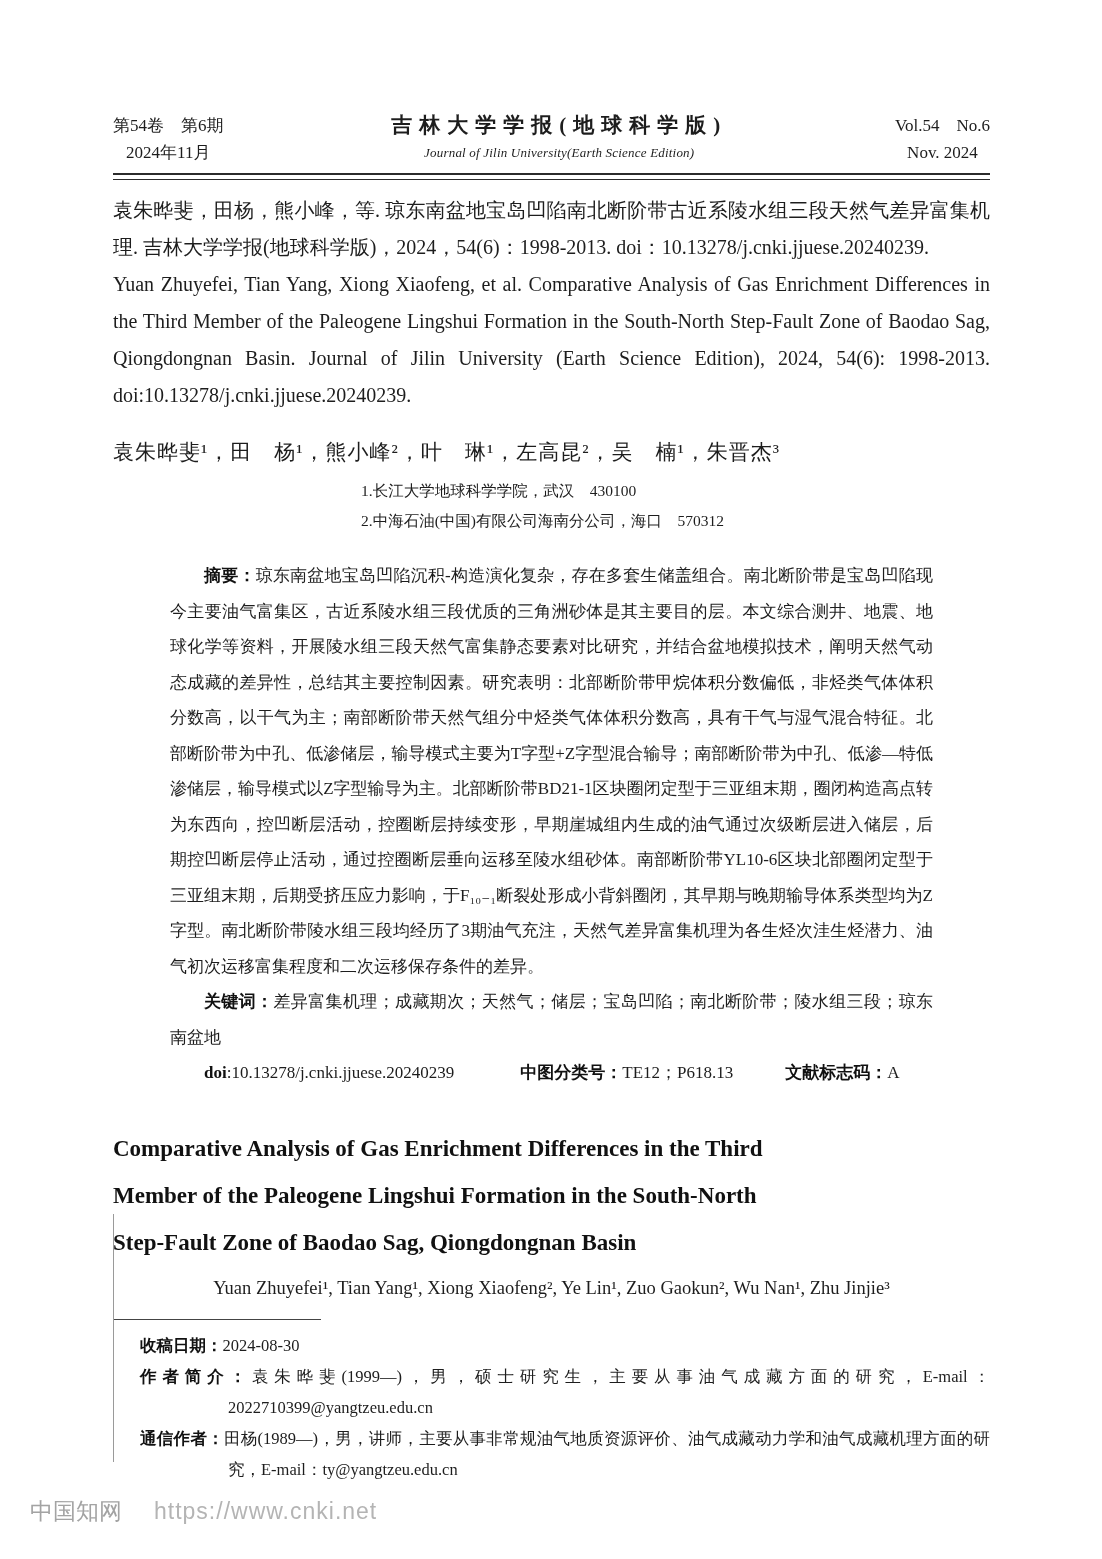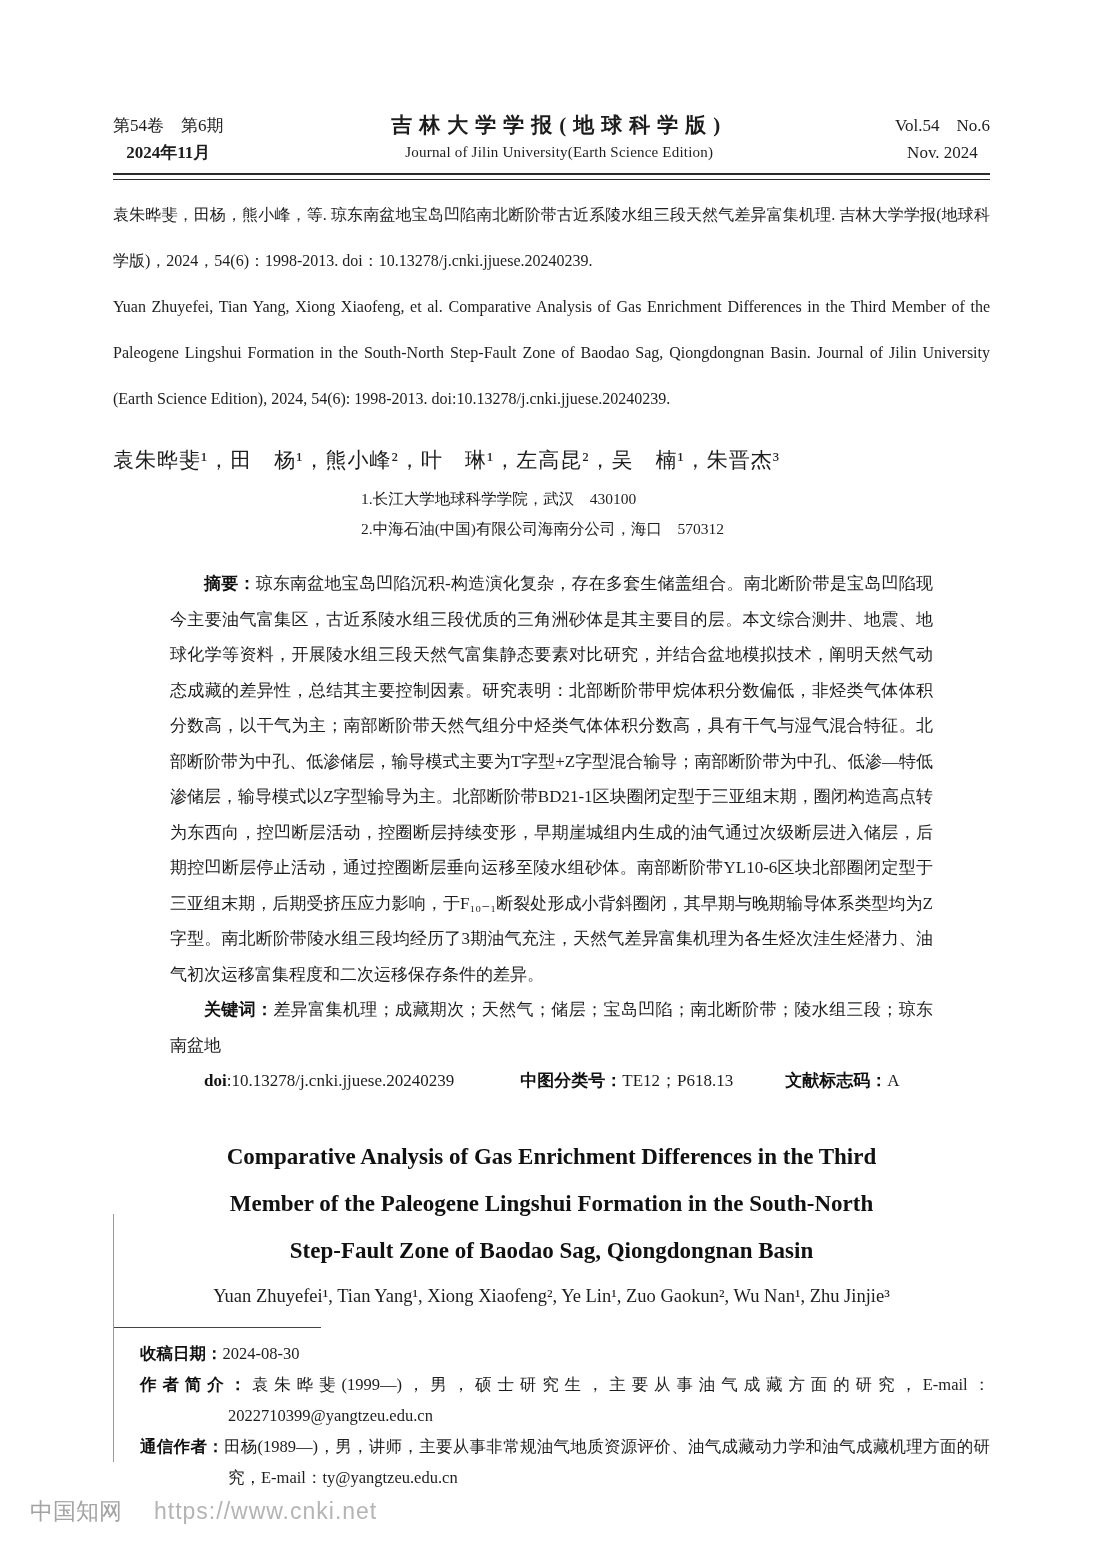--- a/index.html
+++ b/index.html
@@ -18,34 +18,34 @@
     left:113px;top:112px;
     width:877px;
   }
 
   
   .page-header{
     display:flex;justify-content:space-between;align-items:center;
     font-size:17px;line-height:27px;
   }
   .ph-left{ text-align:left; white-space:nowrap;}
-  .ph-left div:last-child{ text-align:center;font-weight:bold;}
+  .ph-left div:last-child{ text-align:center;}
   .ph-center{ text-align:center; flex:1;}
   .journal-cn{ font-size:21px;font-weight:bold;letter-spacing:7px;}
-  .journal-en{ font-size:15px; letter-spacing:0.2px;}
+  .journal-en{ font-size:13px; letter-spacing:0.2px;font-style:italic;}
   .ph-right{ text-align:center; white-space:nowrap;}
   .double-rule{
     margin-top:7px;
     height:4px;
     border-top:2px solid #2b2b2b;
     border-bottom:1px solid #2b2b2b;
   }
 
   
-  .citation{ margin-top:12px; font-size:16px; line-height:46px; text-align:justify;}
+  .citation{ margin-top:12px; font-size:20px; line-height:37px; text-align:justify;}
   .citation p{ margin:0;}
 
   
   .title-cn{
     margin:26px 0 0 0;
     text-align:center;
     font-size:33px; font-weight:bold; line-height:50px;
     letter-spacing:5px;
     color:#111;
   }
@@ -62,21 +62,21 @@
   .abs-block{ margin:22px 57px 0 57px; font-size:17px; line-height:35.5px; text-align:justify;}
   .abs-block p{ margin:0;}
   .abs-block .para{ text-indent:2em;}
   .abs-block b{ color:#111;}
   .meta-line{ display:flex; padding-left:2em; white-space:nowrap;}
   .meta-line .seg2{ margin-left:66px;}
   .meta-line .seg3{ margin-left:52px;}
 
   
   .title-en{
-    margin:34px 0 0 0; text-align:center;
+    margin:34px 0 0 0; text-align:left;
     font-size:23px; font-weight:bold; line-height:47px; color:#111;
   }
   .authors-en{ margin-top:12px; text-align:center; font-size:18.5px;}
 
   
   .footnote-sep{
     margin-top:20px;
     width:208px; height:0;
     border-top:1.5px solid #444;
   }

